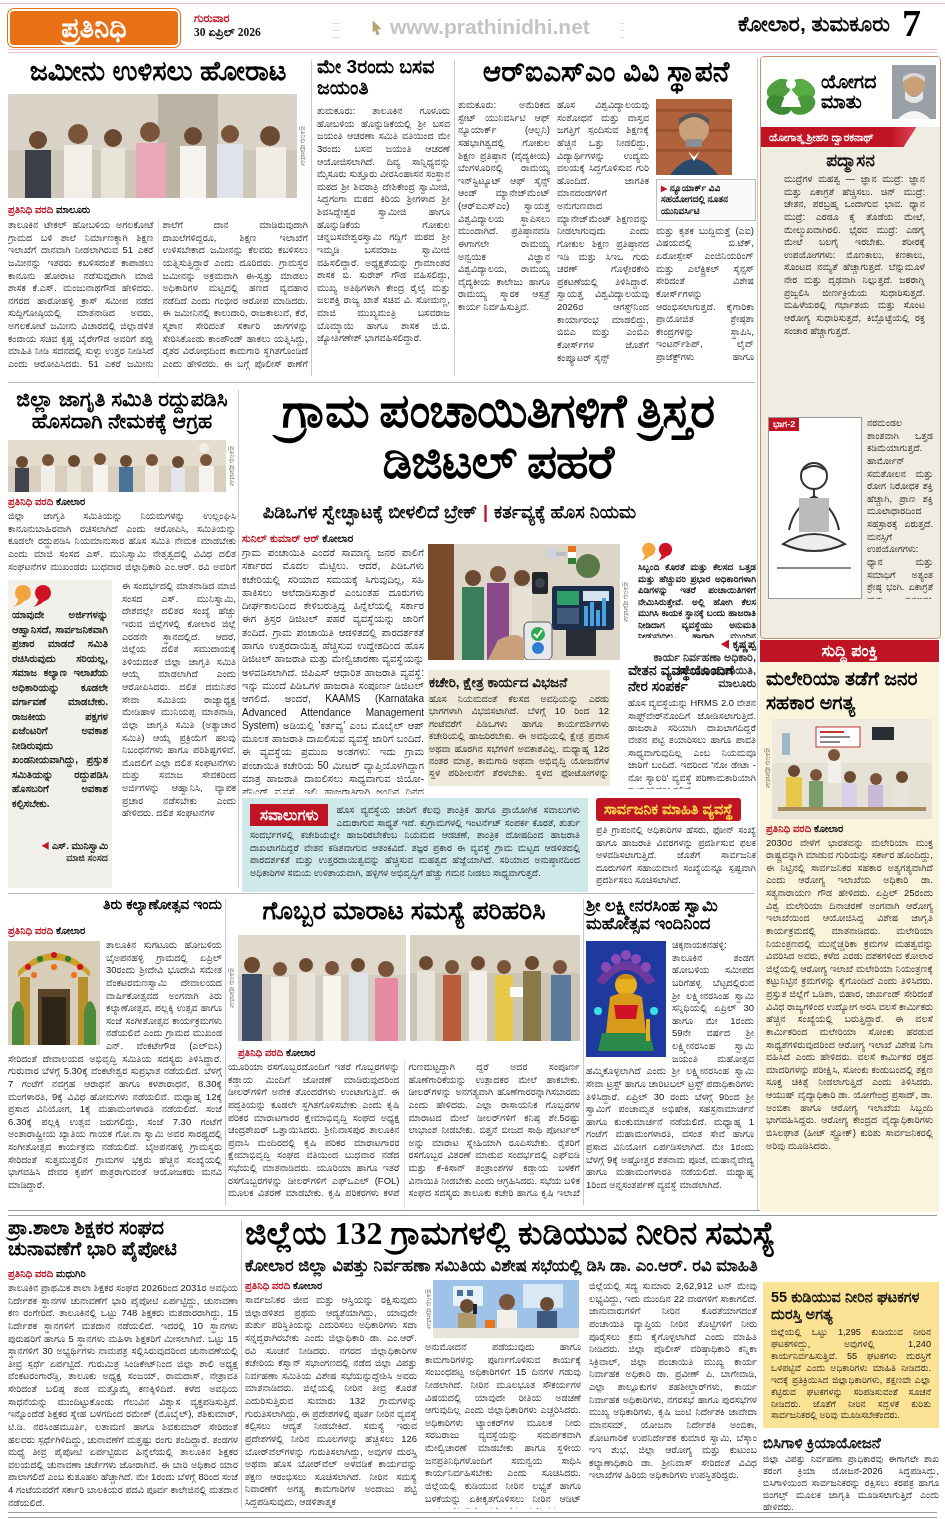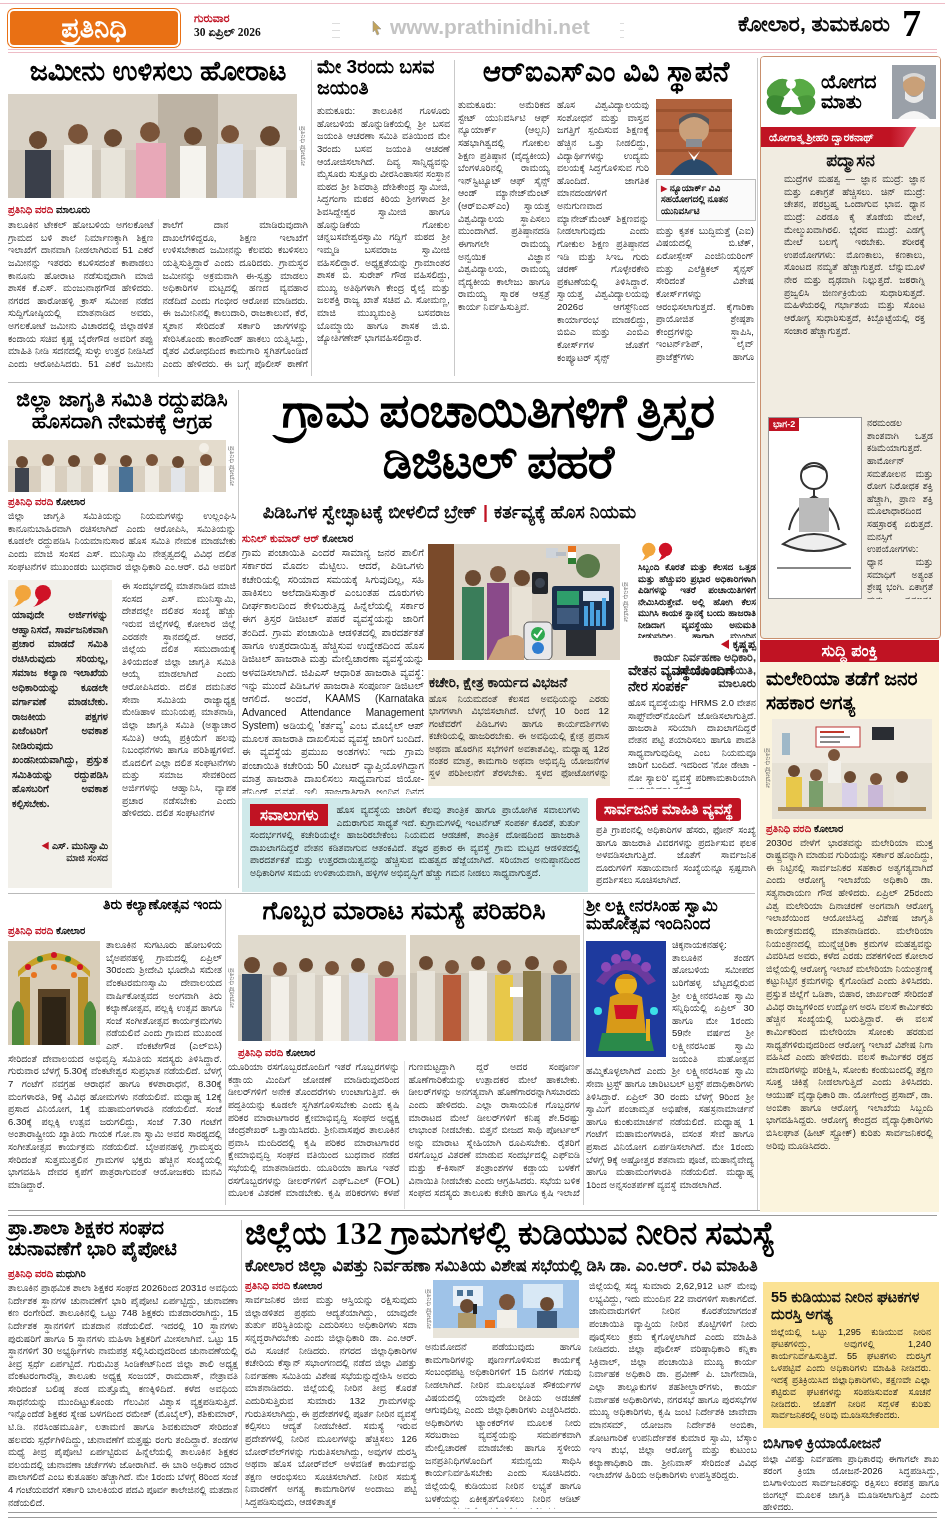--- a/index.html
+++ b/index.html
@@ -63,21 +63,21 @@
   #dg-byline{font-size:10.5px;font-weight:bold;}
   #dg-byline .red{color:#c01323;}
   .box-office{background:#efe9da;padding:5px 1px;}
   .box-office .t{font-size:13.5px;font-weight:bold;margin-bottom:2px;}
   .box-office .b{font-size:9.4px;line-height:1.32;text-align:justify;}
   .box-salary .t{font-size:14px;font-weight:bold;line-height:1.15;margin-bottom:3px;}
   .box-salary .b{font-size:9.4px;line-height:1.32;text-align:justify;}
   #dg-challenges{background:#cfe9ea;padding:6px 8px;}
   #dg-challenges .lbl{float:left;background:#c01323;color:#fff;font-size:15px;font-weight:bold;padding:2px 10px;margin:0 8px 2px 0;}
   #dg-challenges .b{font-size:9.4px;line-height:1.33;text-align:justify;}
-  #dg-public .t{background:#c01323;color:#ffffff;font-size:14.5px;font-weight:bold;padding:3px 8px;border-radius:3px;display:inline-block;}
+  #dg-public .t{background:#c01323;color:#fde047;font-size:14.5px;font-weight:bold;padding:3px 8px;border-radius:3px;display:inline-block;}
   #dg-public .b{font-size:9.4px;line-height:1.33;text-align:justify;margin-top:3px;}
   
   #strip-malaria{left:760px;top:640px;width:179px;height:572px;background:#fbf4dd;}
   #ns-banner{height:22px;background:#c01323;color:#fff;font-size:16px;font-weight:bold;display:flex;align-items:center;justify-content:center;}
   #malaria-h{font-size:19px;font-weight:bold;padding:5px 6px 2px;line-height:1.25;}
   
   #art-thiru{left:8px;top:897px;width:214px;height:312px;}
   #art-thiru .h{font-size:14px;text-align:right;}
   
   #art-fert{left:228px;top:897px;width:352px;height:312px;}

